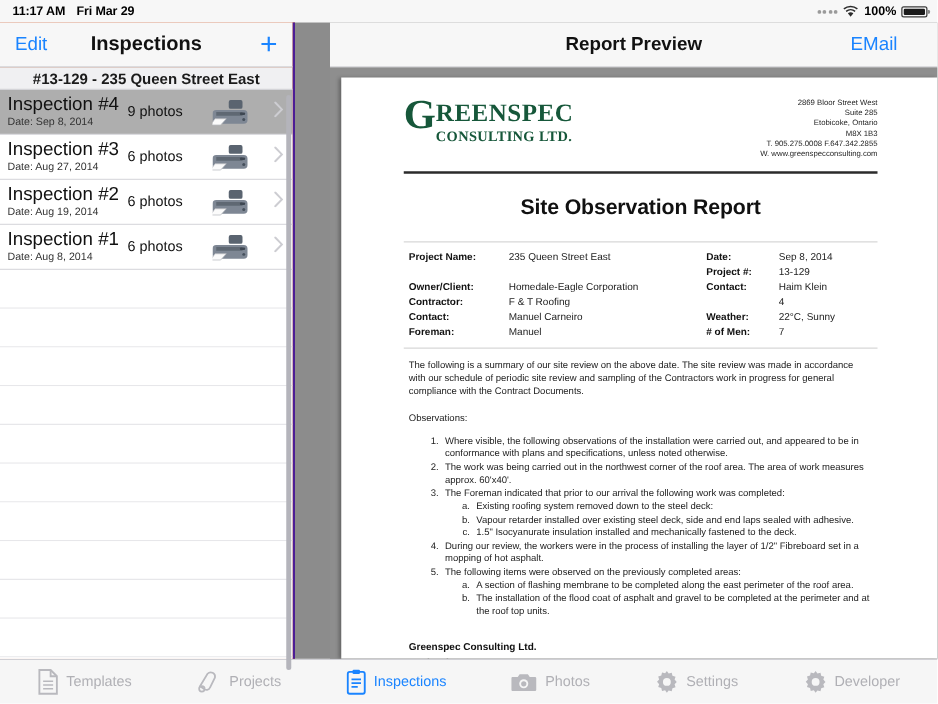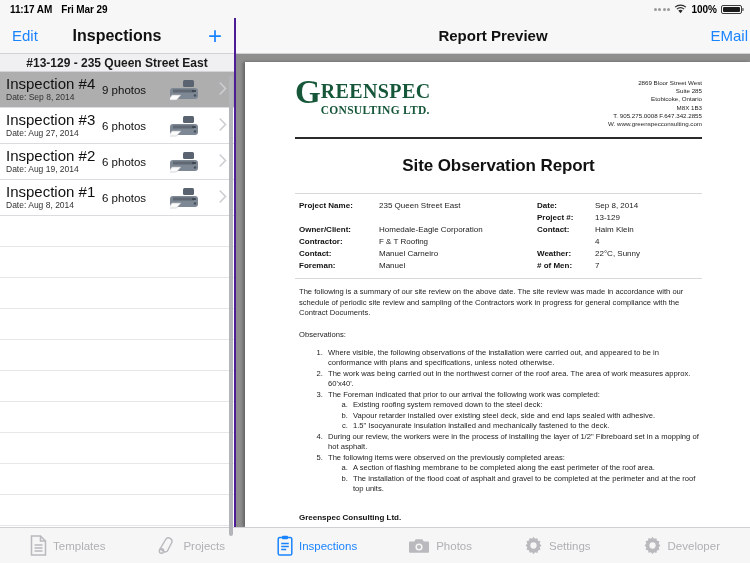--- a/index.html
+++ b/index.html
@@ -106,30 +106,31 @@
 
   .vscroll {
     position: absolute; top: 58px; right: 1px; width: 4px; height: 460px;
     background: #b4b4bb; border-radius: 2px;
   }
 
   
   .right-pane {
     flex: 1 1 auto; display: flex; flex-direction: column; min-width: 0;
     background: #8c8c8c;
+    padding-left: 28px;
   }
   .doc-nav {
     height: 36px; flex: 0 0 36px;
     background: #f7f7f7;
     display: flex; align-items: center; justify-content: center;
     border-bottom: 1px solid #d2d2d6;
     position: relative;
   }
   .doc-nav-title { font-size: 15px; font-weight: 600; color: #111; }
-  .doc-nav-email { position: absolute; right: 2px; font-size: 15px; color: #1a84ff; }
+  .doc-nav-email { position: absolute; right: 32px; font-size: 15px; color: #1a84ff; }
   .doc-area {
     flex: 1 1 auto; position: relative; overflow: hidden;
     background: #8e8e8e;
     padding-left: 9px;
   }
   .page {
     position: absolute; left: 9px; right: 0; top: 8px; bottom: 0;
     background: #fff;
     box-shadow: -2px 0 3px rgba(0,0,0,.30);
     padding: 14px 48px 0 50px;

